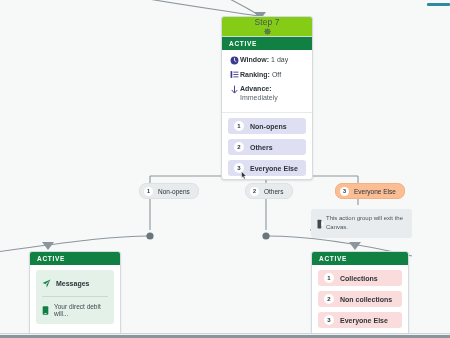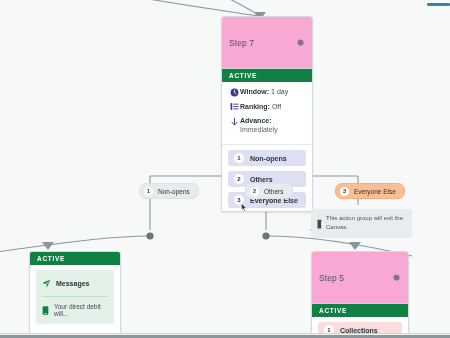--- a/index.html
+++ b/index.html
@@ -25,27 +25,28 @@
   
   .card {
     position: absolute;
     background: #ffffff;
     border: 1px solid #d4dadd;
     border-radius: 3px;
     box-shadow: 0 1px 2px rgba(0,0,0,0.10);
     overflow: hidden;
   }
   .card-head {
-    background: #f9a8d4;
+    background: #84cc16;
     height: 19px;
     display: flex;
     align-items: center;
     justify-content: space-between;
-    padding: 16px 7px;
+    padding: 0 7px;
     border-bottom: 1px solid #d0d6d9;
+    flex-direction: column;
   }
   .card-title {
     font-size: 8.5px;
     color: #4a5459;
     letter-spacing: .1px;
   }
   .gear {
     width: 9px; height: 9px;
     display: block;
     opacity: .65;
@@ -348,29 +349,20 @@
     </div>
 
     <div class="overflow-chevron" style="bottom:1px;">
       <svg width="11" height="6" viewBox="0 0 16 9" xmlns="http://www.w3.org/2000/svg">
         <path d="M1 7.5 C4 2, 12 2, 15 7.5" stroke="#e8923f" stroke-width="2" fill="none" stroke-linecap="round"></path>
       </svg>
     </div>
   </div>
 
   <div class="card" style="left:311px; top:251px; width:96px; height:87px;">
-    <div class="card-head">
-      <span class="card-title">Step 5</span>
-      <span>
-        <svg class="gear" viewBox="0 0 16 16" xmlns="http://www.w3.org/2000/svg">
-          <path fill="#4a5459" d="M8 5.2a2.8 2.8 0 1 0 0 5.6 2.8 2.8 0 0 0 0-5.6zm0 4.2a1.4 1.4 0 1 1 0-2.8 1.4 1.4 0 0 1 0 2.8z"></path>
-          <path fill="#4a5459" d="M14 8.9v-1.8l-1.6-.3a4.6 4.6 0 0 0-.5-1.2l.9-1.3-1.3-1.3-1.3.9a4.6 4.6 0 0 0-1.2-.5L8.9 2h-1.8l-.3 1.6a4.6 4.6 0 0 0-1.2.5l-1.3-.9-1.3 1.3.9 1.3a4.6 4.6 0 0 0-.5 1.2L2 7.1v1.8l1.6.3c.1.4.3.8.5 1.2l-.9 1.3 1.3 1.3 1.3-.9c.4.2.8.4 1.2.5l.3 1.6h1.8l.3-1.6c.4-.1.8-.3 1.2-.5l1.3.9 1.3-1.3-.9-1.3c.2-.4.4-.8.5-1.2L14 8.9z"></path>
-        </svg>
-      </span>
-    </div>
     <div class="status-bar">ACTIVE</div>
 
     <div style="height:5px"></div>
     <div class="opt opt-pink">
       <span class="opt-num">1</span>
       <span class="opt-label">Collections</span>
     </div>
     <div class="opt opt-pink">
       <span class="opt-num">2</span>
       <span class="opt-label">Non collections</span>

